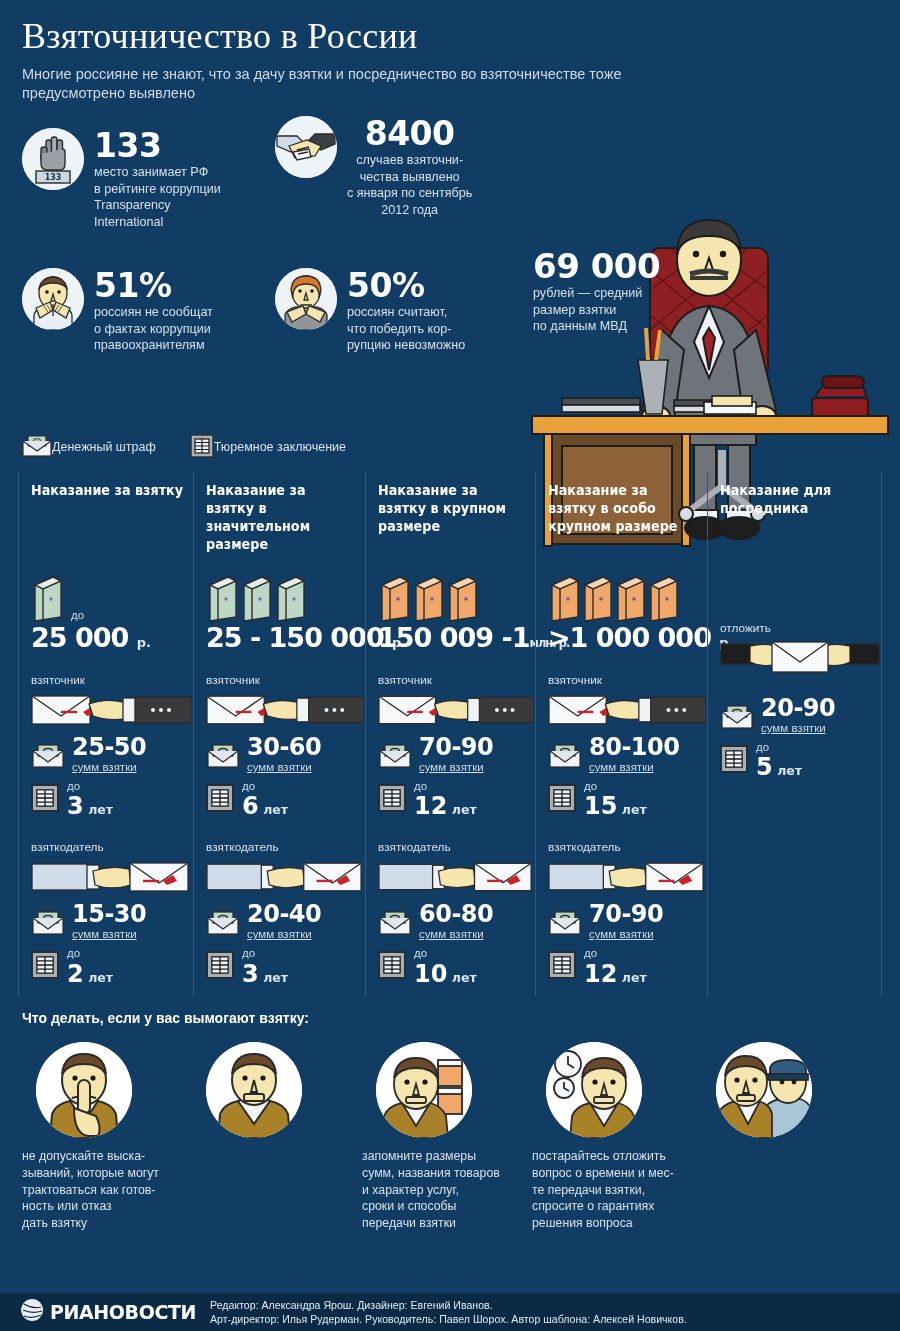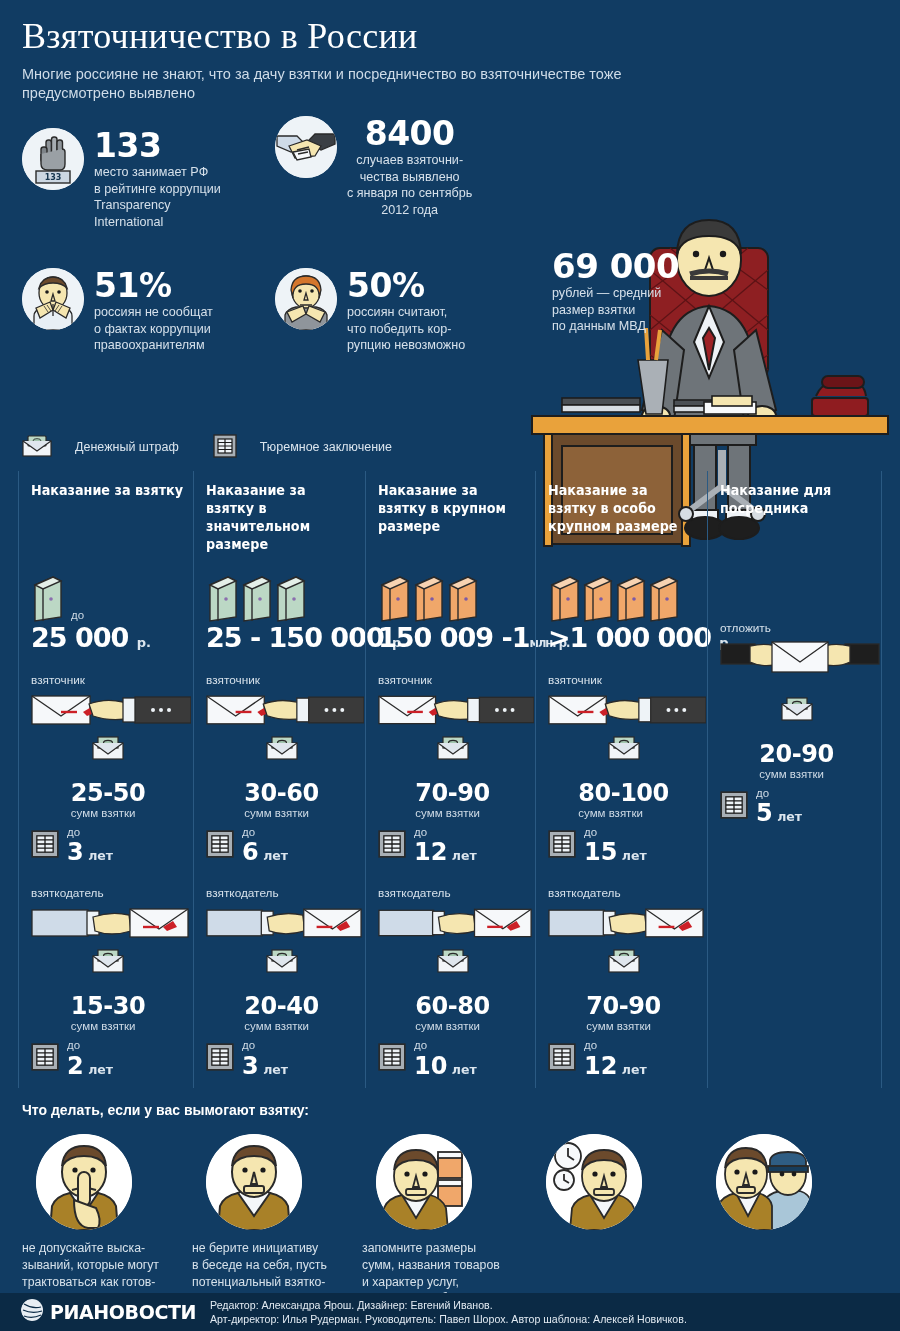--- a/index.html
+++ b/index.html
@@ -41,21 +41,21 @@
 
   .stat-money { position: absolute; left: 533px; top: 140px; }
   .stat-money .bignum { font-size: 34px; }
   .stat-money .stat-desc { font-size: 12.6px; }
 
   
   .scene { position: absolute; left: 522px; top: 100px; width: 370px; height: 348px; }
 
   
   .legend { display: flex; gap: 34px; align-items: center; padding: 4px 22px 10px 22px; }
-  .legend-item { display: flex; gap: 23px; align-items: center; font-size: 12.5px; color: #dbe5ee; }
+  .legend-item { display: flex; gap: 0; align-items: center; font-size: 12.5px; color: #dbe5ee; }
 
   
   .table { display: flex; padding: 0 18px; position: relative; }
   .col {
     position: relative; padding: 10px 8px 10px 12px;
     border-left: 1px solid #2b5a83;
   }
   .col:last-child { border-right: 1px solid #2b5a83; }
   .col-head {
     font-family: "DejaVu Sans Condensed","Liberation Sans",sans-serif;
@@ -70,26 +70,26 @@
     font-size: 27px; font-weight: bold; letter-spacing: -1px; line-height: 1;
     white-space: nowrap; margin-top: 1px;
   }
   .amount .unit { font-size: 13px; font-weight: bold; letter-spacing: 0; color:#dbe5ee; }
   .amount .unit-sm { font-size: 11.5px; font-weight: bold; color:#dbe5ee; }
 
   .party { margin-top: 22px; }
   .party-label { font-size: 11.8px; color: #d5e0ea; margin-bottom: 5px; }
   .handrow { height: 34px; position: relative; }
 
-  .mult { display: flex; align-items: center; gap: 16px; margin-top: 9px; flex-direction: column; }
+  .mult { display: flex; align-items: flex-end; gap: 7px; margin-top: 9px; }
   .mult-num {
     font-family: "DejaVu Sans","Liberation Sans",sans-serif;
     font-size: 24px; font-weight: bold; line-height: 1; letter-spacing: -0.5px;
   }
-  .mult-sub { font-size: 11.5px; color: #cfdbe6; margin-top: 2px; }
+  .mult-sub { font-size: 11.5px; color: #cfdbe6; margin-top: 2px; text-decoration: underline; }
 
   .jailrow { display: flex; align-items: center; gap: 8px; margin-top: 8px; }
   .jail-val { font-size: 24px; font-weight: bold; line-height: 1; font-family:"DejaVu Sans",sans-serif;}
   .jail-val .yr { font-size: 12.5px; font-weight: bold; color:#dbe5ee; }
   .jail-do { font-size: 11.5px; color:#cfdbe6; line-height:1; margin-bottom:2px;}
 
   
   .advice-head { font-size: 14px; font-weight: bold; padding: 14px 22px 0 22px; }
   .advice { display: flex; padding: 10px 18px 0 18px; gap: 0; }
   .adv { width: 170px; padding: 0 10px 0 4px; }
@@ -212,21 +212,21 @@
       </svg>
     </div>
     <div class="stat-txt">
       <div class="bignum">50%</div>
       <div class="stat-desc" style="white-space:pre-line">россиян считают,
 что победить кор-
 рупцию невозможно</div>
     </div>
   </div>
 
-  <div class="stat stat-money" style="display:block; z-index:5;margin-left:19px;">
+  <div class="stat stat-money" style="display:block; z-index:5;">
     <div class="bignum">69 000</div>
     <div class="stat-desc" style="white-space:pre-line">рублей — средний
 размер взятки
 по данным МВД</div>
   </div>
 
   <div class="scene">
     <svg viewBox="0 0 370 348" width="370" height="348">
 
       <g stroke="#1d1d1d" stroke-width="2">
@@ -912,24 +912,20 @@
           <path d="M32 59 L48 82 L64 59 L58 56 L38 56 Z" fill="#f4f7fa"></path>
           <ellipse cx="48" cy="38" rx="22" ry="25" fill="#f5e6b0"></ellipse>
           <path d="M26 32 Q28 12 48 12 Q68 12 70 32 Q64 22 48 22 Q32 22 26 32 Z" fill="#6b4a2c"></path>
           <circle cx="39" cy="36" r="2.6" fill="#1a1a1a" stroke="none"></circle>
             <circle cx="57" cy="36" r="2.6" fill="#1a1a1a" stroke="none"></circle>
           <path d="M48 38 L45 50 L51 50 Z" fill="#f5e6b0"></path>
           <rect x="38" y="52" width="20" height="7" rx="2" fill="#f5e6b0"></rect>
         </g>
         </svg>
     </div>
-    <div class="adv-txt" style="white-space:pre-line">не берите инициативу
-в беседе на себя, пусть
-потенциальный взятко-
-получатель «выговорится»</div>
   </div>
 
   <div class="adv">
     <div class="adv-circ">
       <svg viewBox="0 0 96 96" width="96" height="96">
           <circle cx="48" cy="48" r="48" fill="#fff"></circle>
         <g stroke="#2a2a2a" stroke-width="1.8">
           <rect x="62" y="22" width="24" height="22" fill="#f0a76a"></rect>
             <rect x="62" y="18" width="24" height="6" fill="#f7f9fb"></rect>
           <rect x="62" y="50" width="24" height="22" fill="#f0a76a"></rect>
@@ -965,20 +961,25 @@
           <path d="M44 61 L58 84 L72 61 L66 58 L50 58 Z" fill="#f4f7fa"></path>
           <ellipse cx="58" cy="42" rx="22" ry="25" fill="#f5e6b0"></ellipse>
           <path d="M36 36 Q38 16 58 16 Q78 16 80 36 Q74 26 58 26 Q42 26 36 36 Z" fill="#6b4a2c"></path>
           <circle cx="49" cy="40" r="2.6" fill="#1a1a1a" stroke="none"></circle>
             <circle cx="67" cy="40" r="2.6" fill="#1a1a1a" stroke="none"></circle>
           <path d="M58 42 L55 53 L61 53 Z" fill="#f5e6b0"></path>
           <rect x="48" y="55" width="20" height="6" rx="2" fill="#f5e6b0"></rect>
         </g>
         </svg>
     </div>
+    <div class="adv-txt" style="white-space:pre-line">постарайтесь отложить
+вопрос о времени и мес-
+те передачи взятки,
+спросите о гарантиях
+решения вопроса</div>
   </div>
 
   <div class="adv">
     <div class="adv-circ">
       <svg viewBox="0 0 96 96" width="96" height="96">
           <circle cx="48" cy="48" r="48" fill="#fff"></circle>
         <g stroke="#2a2a2a" stroke-width="1.8">
           <path d="M44 96 L46 70 Q50 60 64 57 L84 57 Q94 60 96 70 L96 96 Z" fill="#a9c6d8"></path>
           <ellipse cx="72" cy="40" rx="18" ry="21" fill="#f5e6b0"></ellipse>
           <path d="M54 32 L90 32 L90 26 Q88 18 72 18 Q56 18 54 26 Z" fill="#2f5d83"></path>

